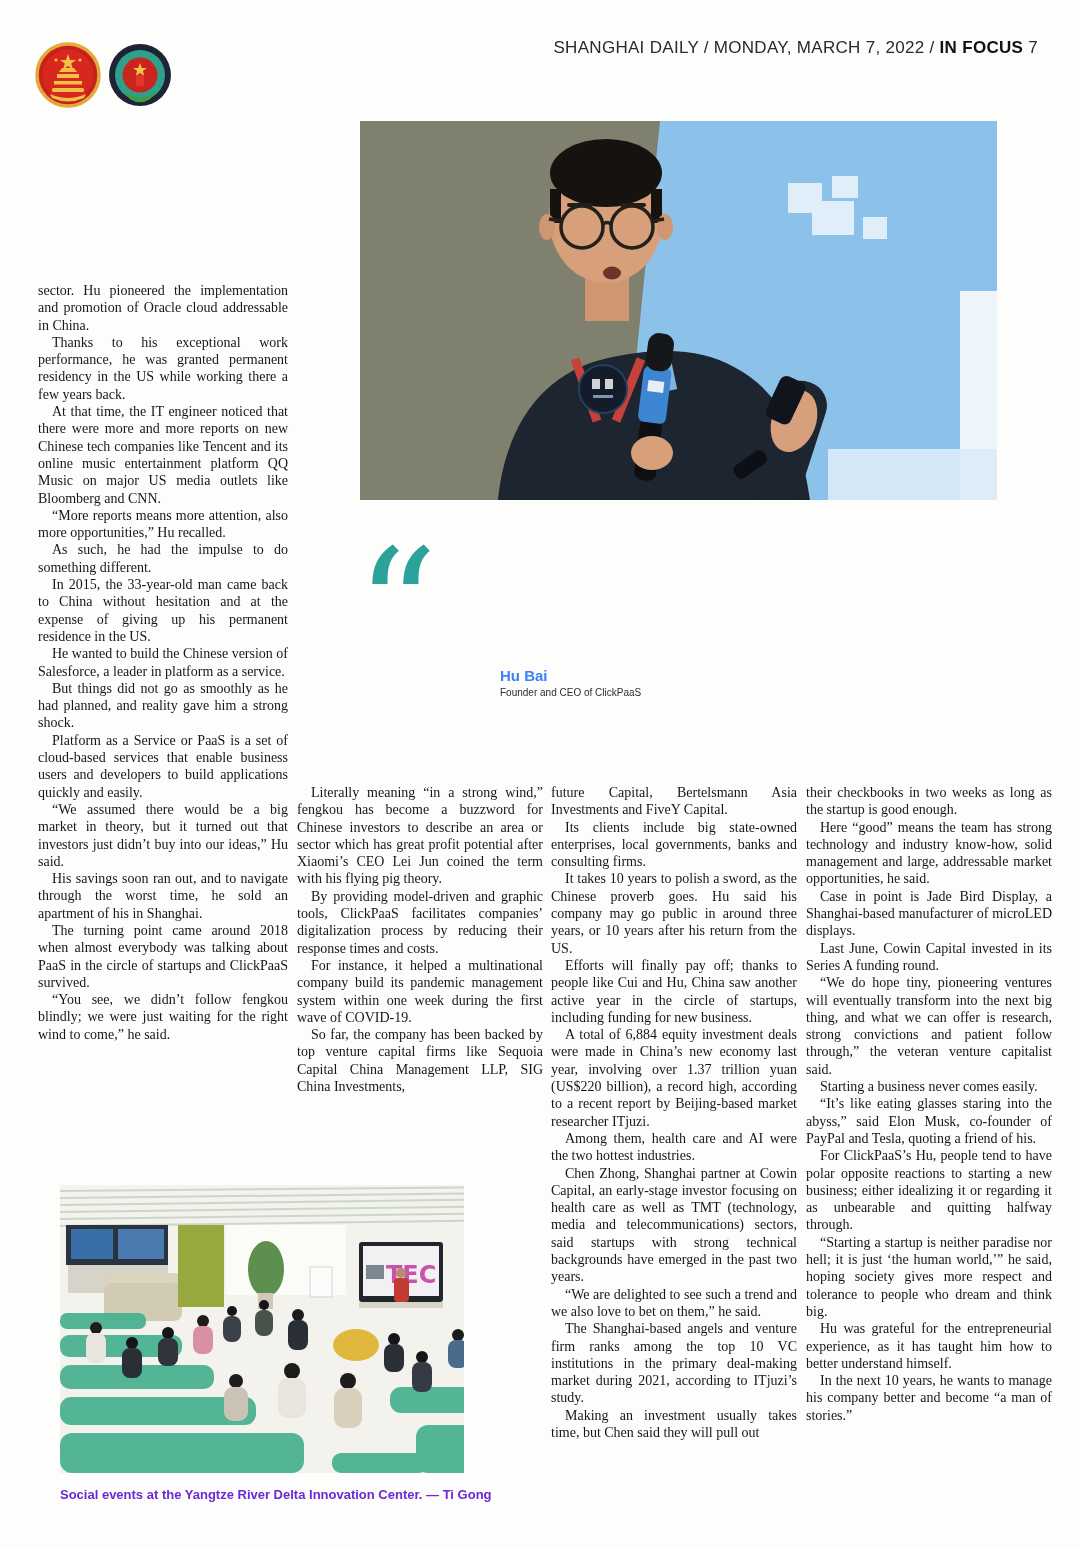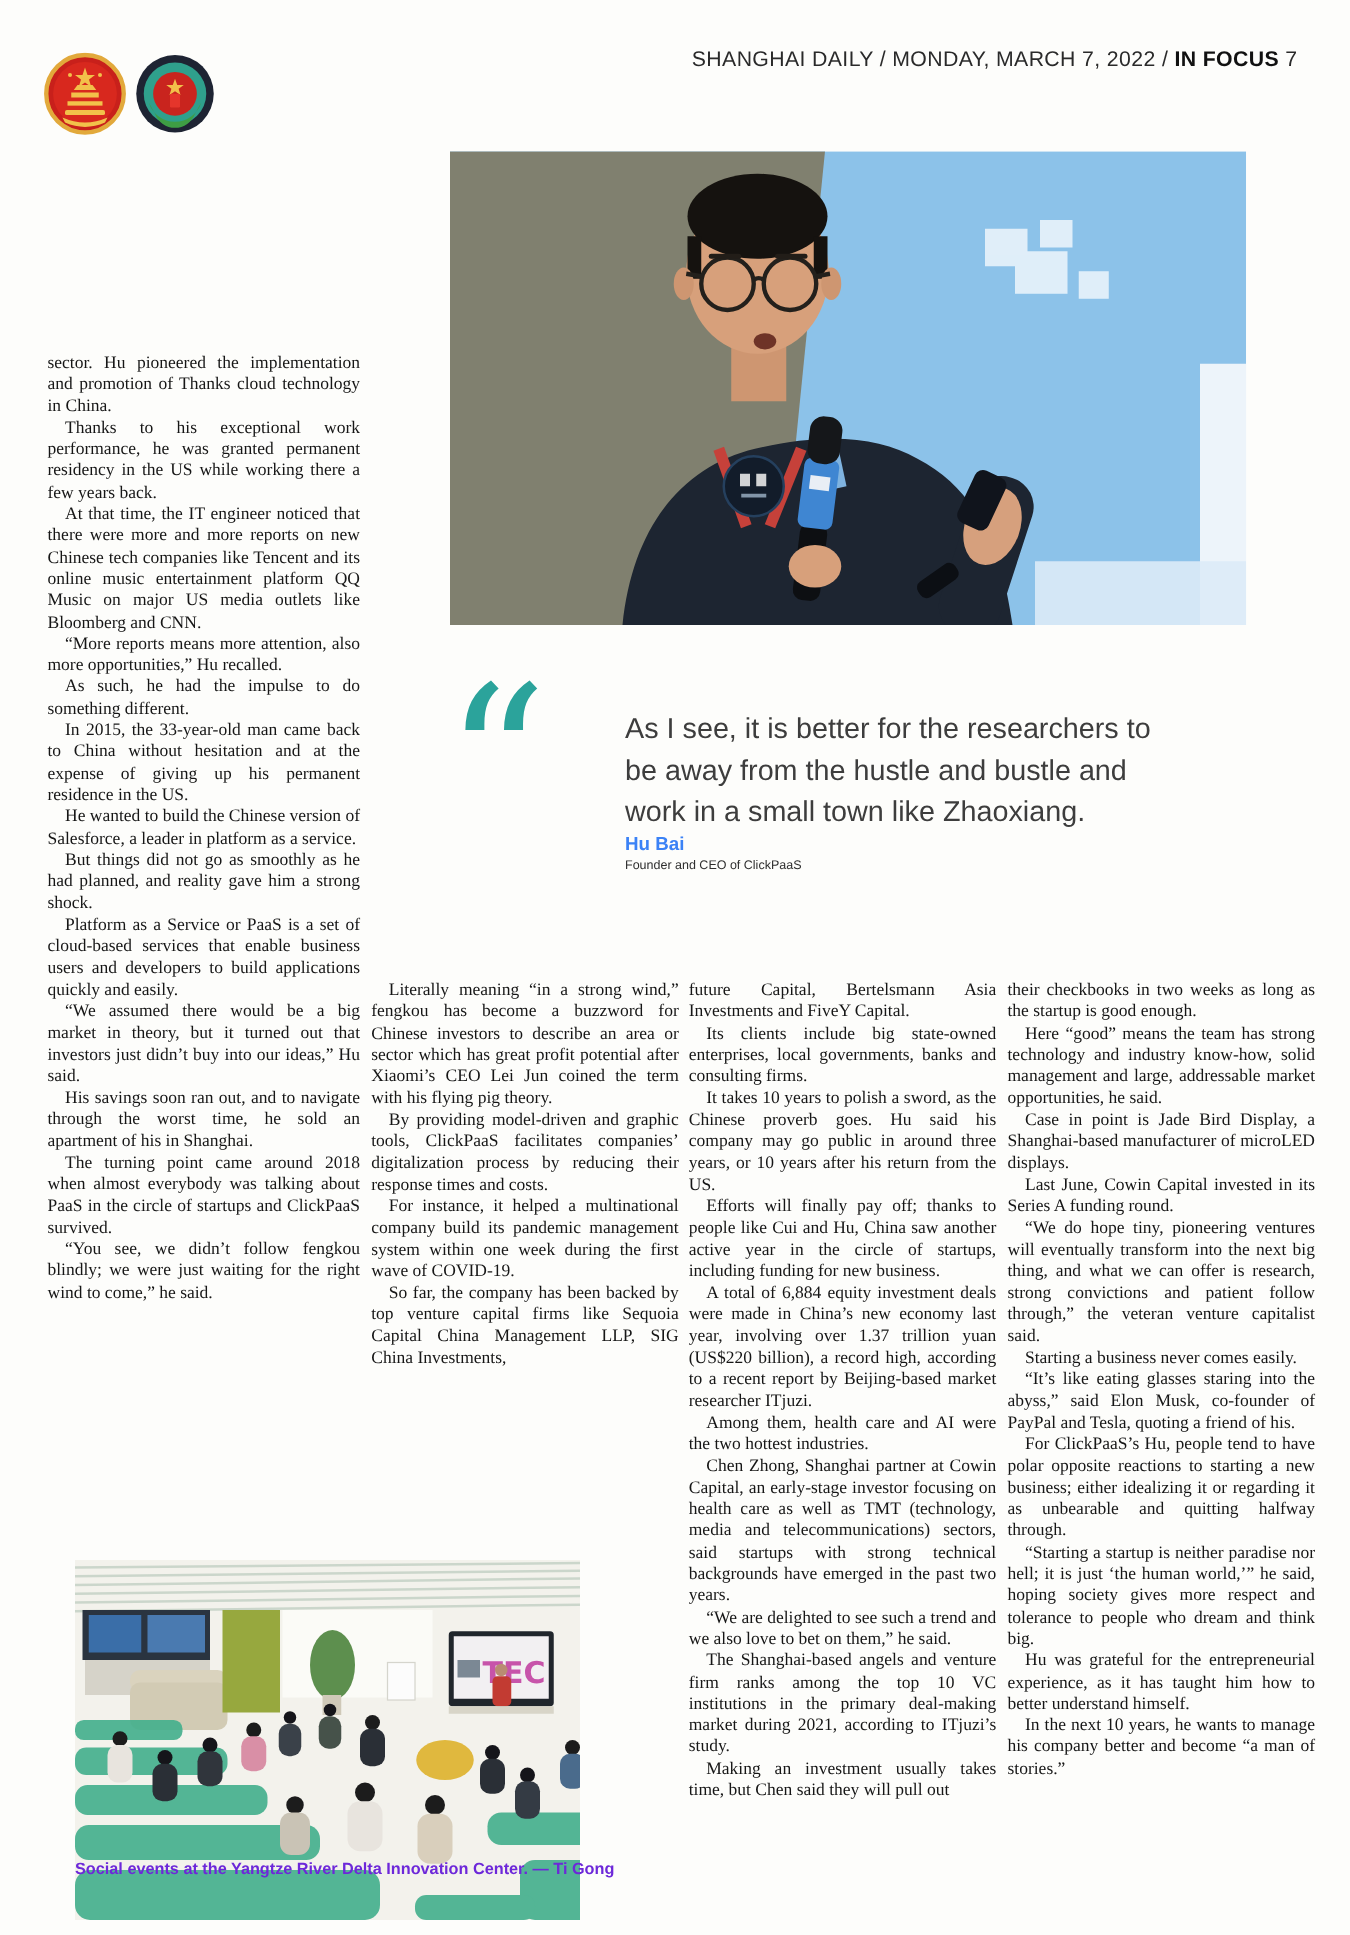--- a/index.html
+++ b/index.html
@@ -12,21 +12,21 @@
   
   .masthead-line {
     position:absolute; top:38px; right:42px;
     font-family:"Liberation Sans", sans-serif;
     font-size:17px; letter-spacing:.3px; color:#2a2a2a; white-space:nowrap;
   }
   .masthead-line .section { font-weight:bold; color:#111; }
   .emblems { position:absolute; left:35px; top:42px; display:flex; gap:6px; }
   
   .photo-main { position:absolute; left:360px; top:121px; width:637px; height:379px; overflow:hidden; }
-  .photo-bottom { position:absolute; left:60px; top:1248px; width:404px; height:288px; overflow:hidden; }
+  .photo-bottom { position:absolute; left:60px; top:1185px; width:404px; height:288px; overflow:hidden; }
   .photo-caption {
     position:absolute; left:60px; top:1487px; width:480px;
     font-family:"Liberation Sans", sans-serif; font-weight:bold;
     font-size:13px; line-height:16px; color:#6d28d9;
   }
   
   .qmark {
     position:absolute; left:356px; top:528px;
     font-family:"DejaVu Serif", serif; font-size:160px; line-height:1;
     color:#2BA39B; letter-spacing:-8px;
@@ -140,26 +140,25 @@
         <ellipse cx="292" cy="332" rx="21" ry="17" fill="#D7A07B"></ellipse>
 
         <ellipse cx="434" cy="300" rx="22" ry="32" fill="#D6A07D" transform="rotate(20 434 300)"></ellipse>
         <rect x="412" y="256" width="27" height="46" rx="7" fill="#10141C" transform="rotate(25 425 279)"></rect>
         <rect x="372" y="336" width="36" height="15" rx="6" fill="#0C0F14" transform="rotate(-35 390 343)"></rect>
       </g>
     </svg>
   </div>
 
   <div class="qmark">“</div>
-  <div class="qtext">As I see, it is better for the researchers to be away from the hustle and bustle and work in a small town like Zhaoxiang.</div>
   <div class="qauthor">Hu Bai</div>
   <div class="qtitle">Founder and CEO of ClickPaaS</div>
 
   <div class="col col1">
-      <p class="para flush">sector. Hu pioneered the implementation and promotion of Thanks cloud technology in China.</p>
+      <p class="para flush">sector. Hu pioneered the implementation and promotion of Oracle cloud addressable in China.</p>
       <p class="para">Thanks to his exceptional work performance, he was granted permanent residency in the US while working there a few years back.</p>
       <p class="para">At that time, the IT engineer noticed that there were more and more reports on new Chinese tech companies like Tencent and its online music entertainment platform QQ Music on major US media outlets like Bloomberg and CNN.</p>
       <p class="para">“More reports means more attention, also more opportunities,” Hu recalled.</p>
       <p class="para">As such, he had the impulse to do something different.</p>
       <p class="para">In 2015, the 33-year-old man came back to China without hesitation and at the expense of giving up his permanent residence in the US.</p>
       <p class="para">He wanted to build the Chinese version of Salesforce, a leader in platform as a service.</p>
       <p class="para">But things did not go as smoothly as he had planned, and reality gave him a strong shock.</p>
       <p class="para">Platform as a Service or PaaS is a set of cloud-based services that enable business users and developers to build applications quickly and easily.</p>
       <p class="para">“We assumed there would be a big market in theory, but it turned out that investors just didn’t buy into our ideas,” Hu said.</p>
       <p class="para">His savings soon ran out, and to navigate through the worst time, he sold an apartment of his in Shanghai.</p>

